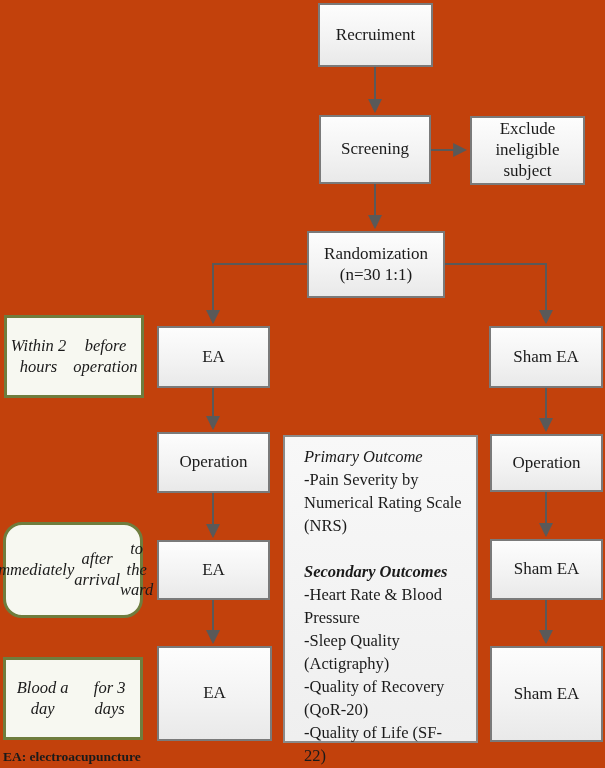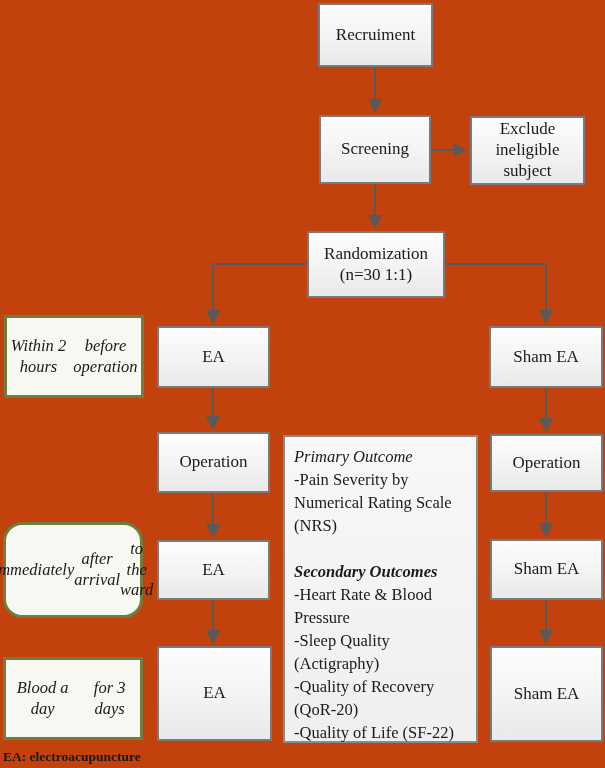--- a/index.html
+++ b/index.html
@@ -36,21 +36,21 @@
     text-align: center;
     font-style: italic;
     font-size: 16.5px;
     line-height: 1.25;
   }
   .outcomes {
     position: absolute;
     box-sizing: border-box;
     border: 2px solid #8a8a8a;
     background: linear-gradient(180deg, #f8f8f8 0%, #efefef 100%);
-    padding: 8px 14px 6px 9px;
+    padding: 8px 14px 6px 19px;
     font-size: 16.5px;
     line-height: 23px;
   }
   .outcomes .h-italic { font-style: italic; }
   .outcomes .h-bolditalic { font-style: italic; font-weight: bold; }
   .outcomes .spacer { height: 23px; }
   .footnote {
     position: absolute;
     left: 3px;
     top: 749px;

